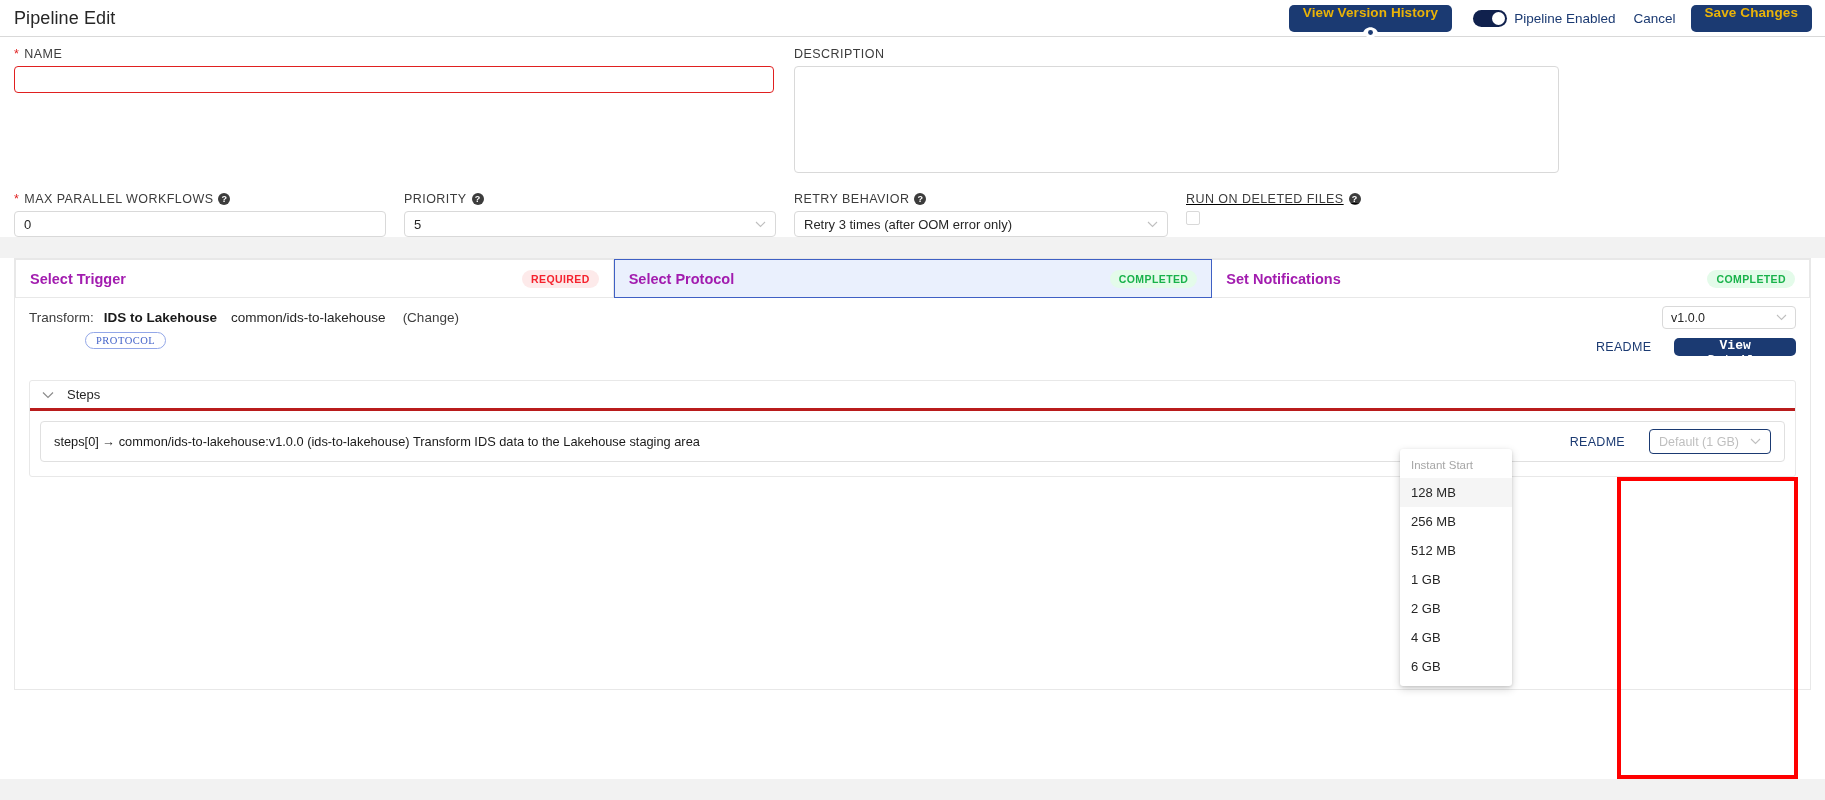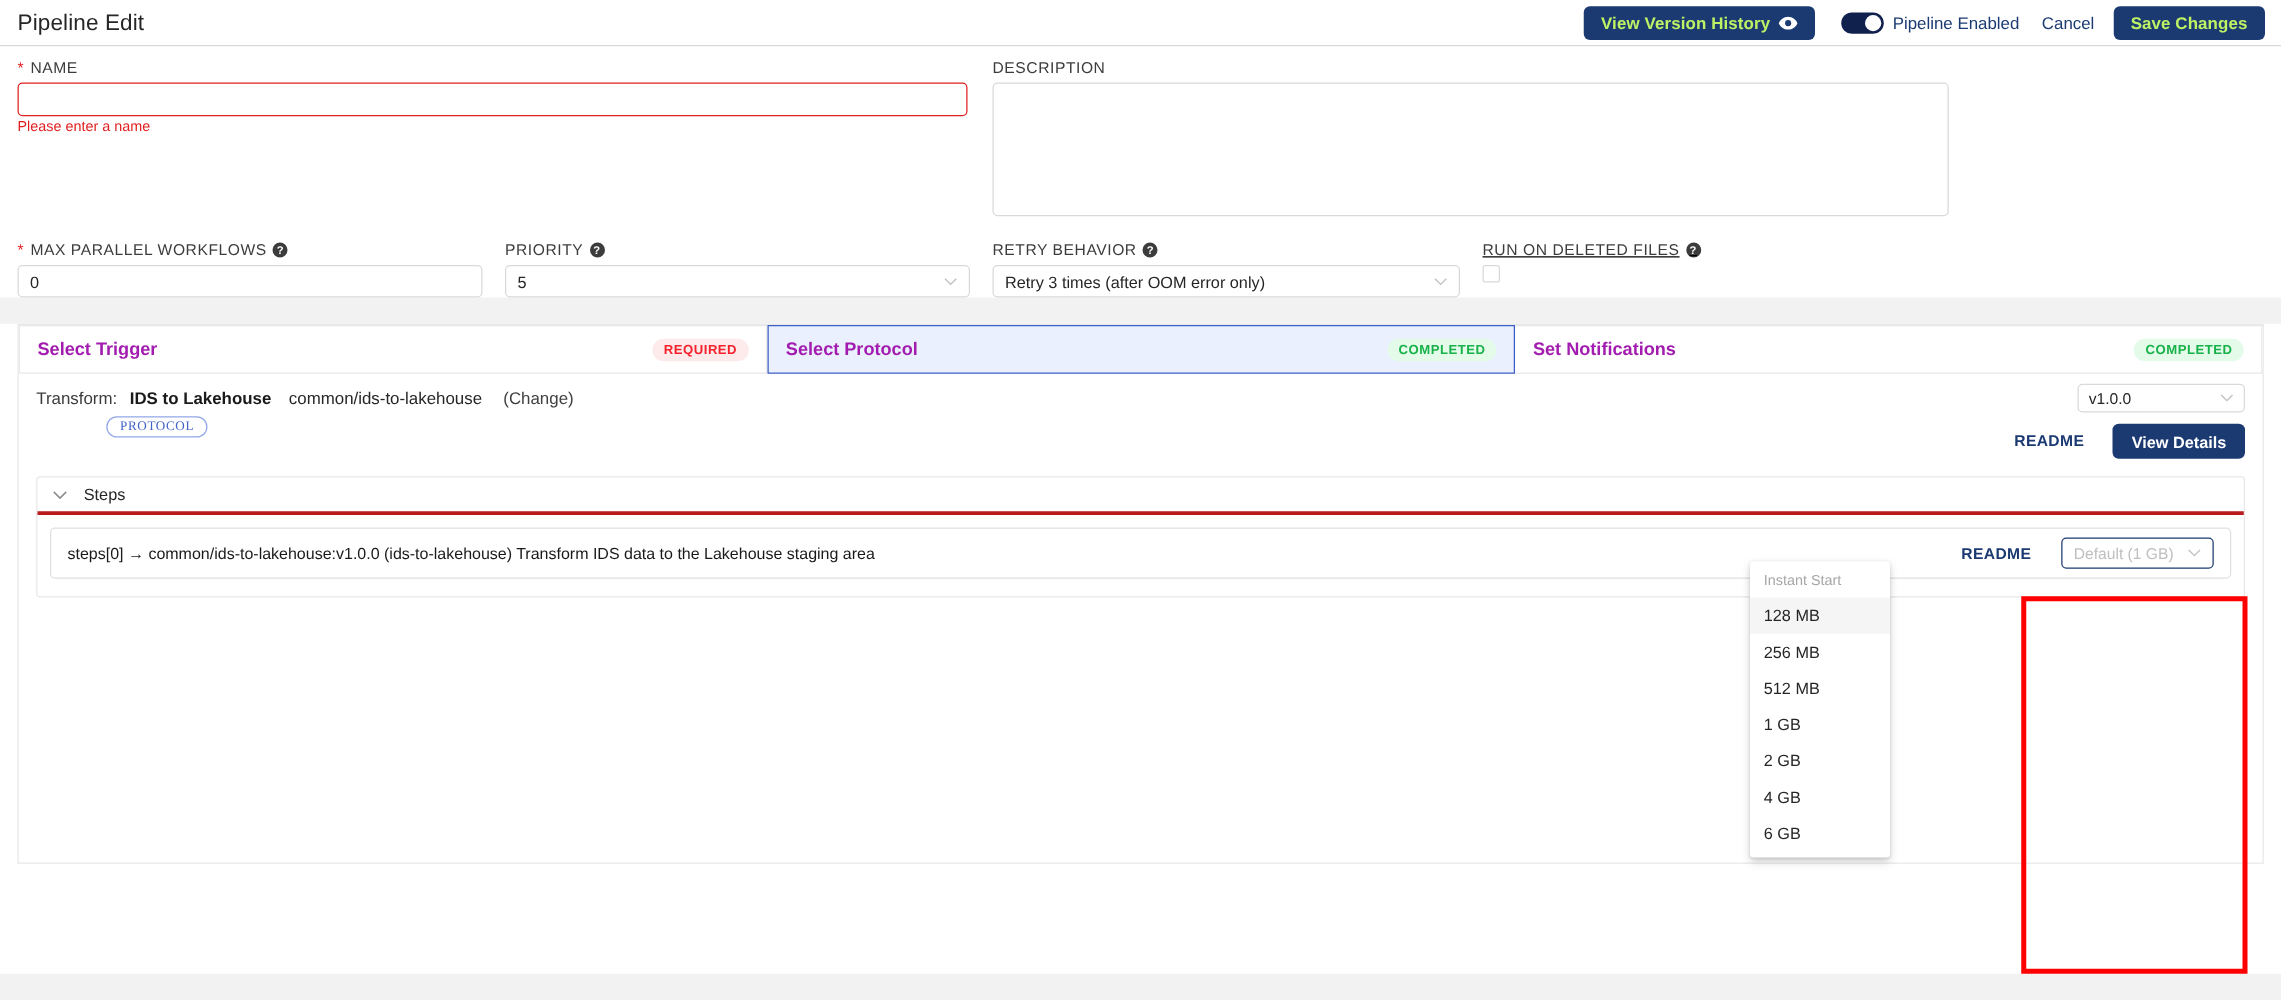--- a/index.html
+++ b/index.html
@@ -21,27 +21,28 @@
     display: flex; align-items: center;
     padding: 0 13px 0 14px;
   }
   .header-title {
     font-size: 18px; color: #262626; font-weight: 400; letter-spacing: .1px;
   }
   .header-actions {
     margin-left: auto; display: flex; align-items: center; gap: 0;
   }
   .btn-navy {
-    background: #1b3a72; color: #bef264;
+    background: #1b3a72; color: #eab308;
     border: none; border-radius: 5px;
     font-size: 13.5px; font-weight: 700;
     height: 27px; padding: 0 14px;
     display: inline-flex; align-items: center; gap: 7px;
     cursor: pointer; font-family: inherit;
     letter-spacing: .1px;
+    flex-direction: column;
   }
   .eye-icon { display: inline-block; line-height: 0; }
   .toggle-wrap { display: flex; align-items: center; gap: 7px; margin-left: 21px; }
   .toggle {
     width: 34px; height: 17px; border-radius: 9px; background: #10214d;
     position: relative; cursor: pointer; flex: none;
   }
   .toggle::after {
     content: ""; position: absolute; top: 2px; right: 2px;
     width: 13px; height: 13px; border-radius: 50%; background: #ffffff;
@@ -143,25 +144,25 @@
   .sel-right {
     position: absolute; right: 14px; top: 8px; width: 200px;
     display: flex; flex-direction: column; align-items: flex-end; gap: 9px;
   }
   .version-select {
     width: 134px; height: 23px; border: 1px solid #d9d9d9; border-radius: 4px;
     background: #ffffff; font-size: 12.5px; color: #262626; padding: 0 8px;
     display: flex; align-items: center; cursor: pointer;
   }
   .readme-row { display: flex; align-items: center; gap: 23px; }
-  .readme-link { font-size: 12.5px; color: #1b3a72; font-weight: 700; letter-spacing: .3px; cursor: pointer; }
+  .readme-link { font-size: 12.5px; color: #1b3a72; font-weight: 400; letter-spacing: .3px; cursor: pointer; }
   .btn-details {
     background: #1b3a72; color: #ffffff; border: none; border-radius: 5px;
-    font-size: 13px; font-weight: 700; height: 28px; padding: 0 15px;
-    cursor: pointer; font-family: Liberation Sans, sans-serif;
+    font-size: 13px; font-weight: 700; height: 18px; padding: 0 15px;
+    cursor: pointer; font-family: Liberation Mono, monospace;
   }
 
   
   .steps-panel {
     margin: 15px 14px 0 14px; border: 1px solid #e8e8e8; border-radius: 3px;
     background: #ffffff;
   }
   .steps-header {
     height: 30px; display: flex; align-items: center; gap: 13px;
     padding: 0 12px; font-size: 13px; color: #262626;
@@ -244,21 +245,20 @@
   <div class="form-area">
 
     <div class="row">
 
       <div class="col-name">
         <div class="field-label">
           <span class="req-star">*</span>
           <span>NAME</span>
         </div>
         <input class="input error" type="text" value="" style="">
-        <div class="err-msg">Please enter a name</div>
       </div>
 
       <div class="col-desc">
         <div class="field-label">
           <span>DESCRIPTION</span>
         </div>
         <textarea class="textarea" style=""></textarea>
       </div>
     </div>
 

